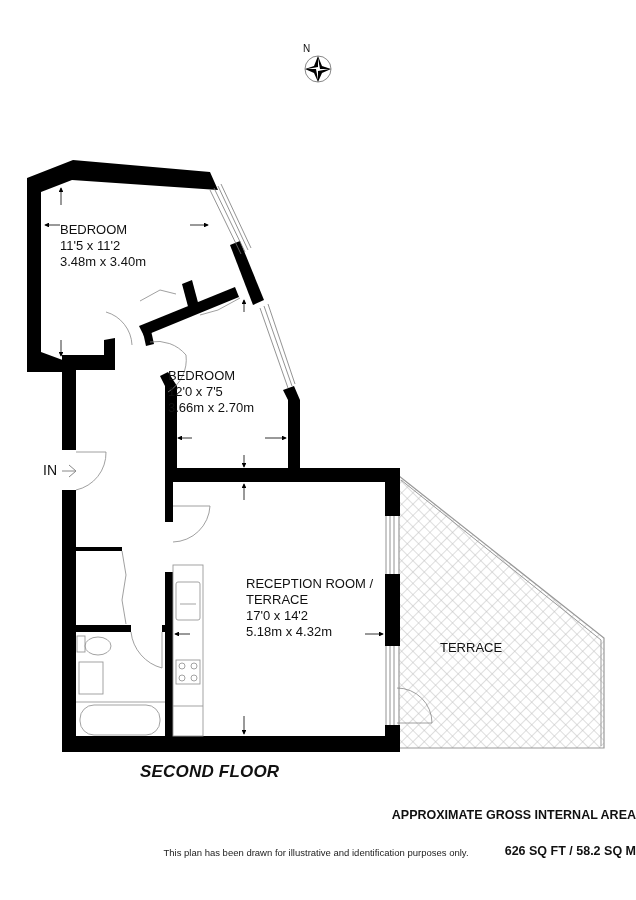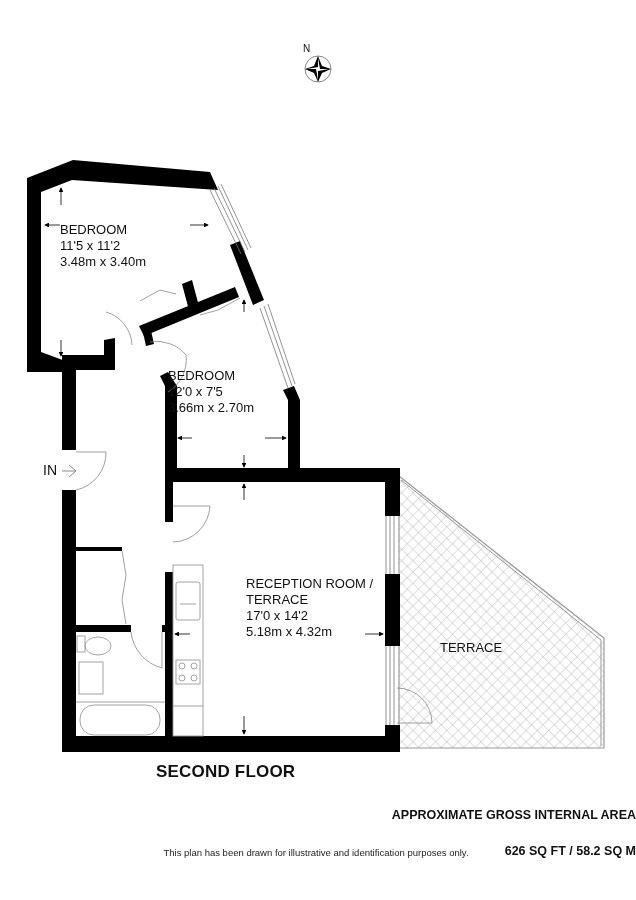--- a/index.html
+++ b/index.html
@@ -1,19 +1,19 @@
 <!DOCTYPE html>
 <html><head>
 <meta charset="utf-8">
 <style>
   html, body { margin:0; padding:0; background:#ffffff; }
   body { width:636px; height:900px; position:relative; overflow:hidden; font-family:"Liberation Sans", sans-serif; color:#111; }
   svg.plan { position:absolute; left:0; top:0; }
   .lbl { position:absolute; font-size:13px; line-height:16px; color:#111; white-space:nowrap; }
-  .floor-title { position:absolute; left:156px; top:762px; font-size:17px; font-weight:bold; letter-spacing:0.2px; }
+  .floor-title { position:absolute; left:140px; top:762px; font-size:17px; font-weight:bold; letter-spacing:0.2px;font-style:italic; }
   .area { position:absolute; left:0; width:636px; text-align:right; font-weight:bold; font-size:12.5px; }
   .disclaimer { position:absolute; left:0; width:632px; top:847px; text-align:center; font-size:9.5px; color:#222; }
   .north { position:absolute; left:303px; top:43px; font-size:10px; }
   .in-label { position:absolute; left:43px; top:462px; font-size:14px;text-align:center; }
 </style>
 </head>
 <body>
 
 <svg class="plan" width="636" height="900" viewBox="0 0 636 900">
   <defs>

